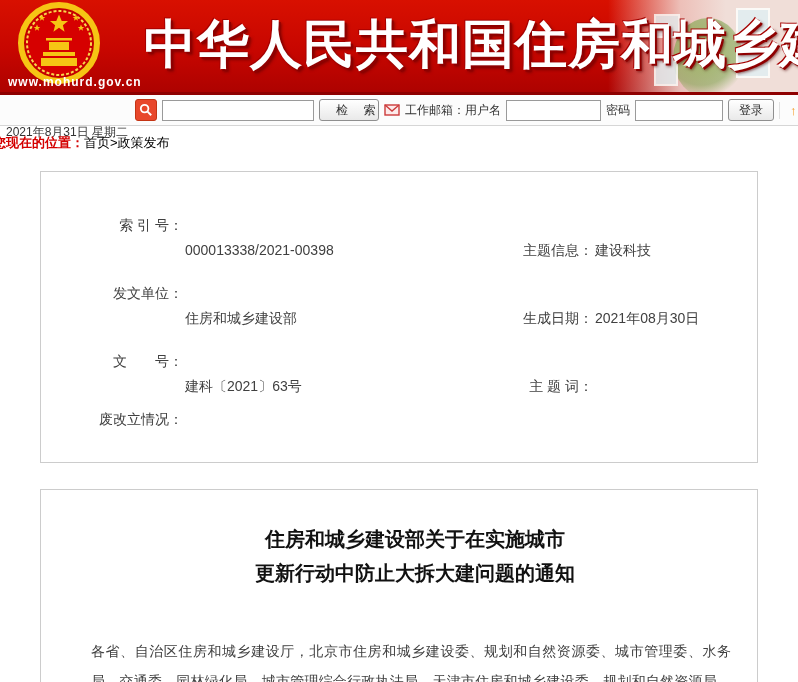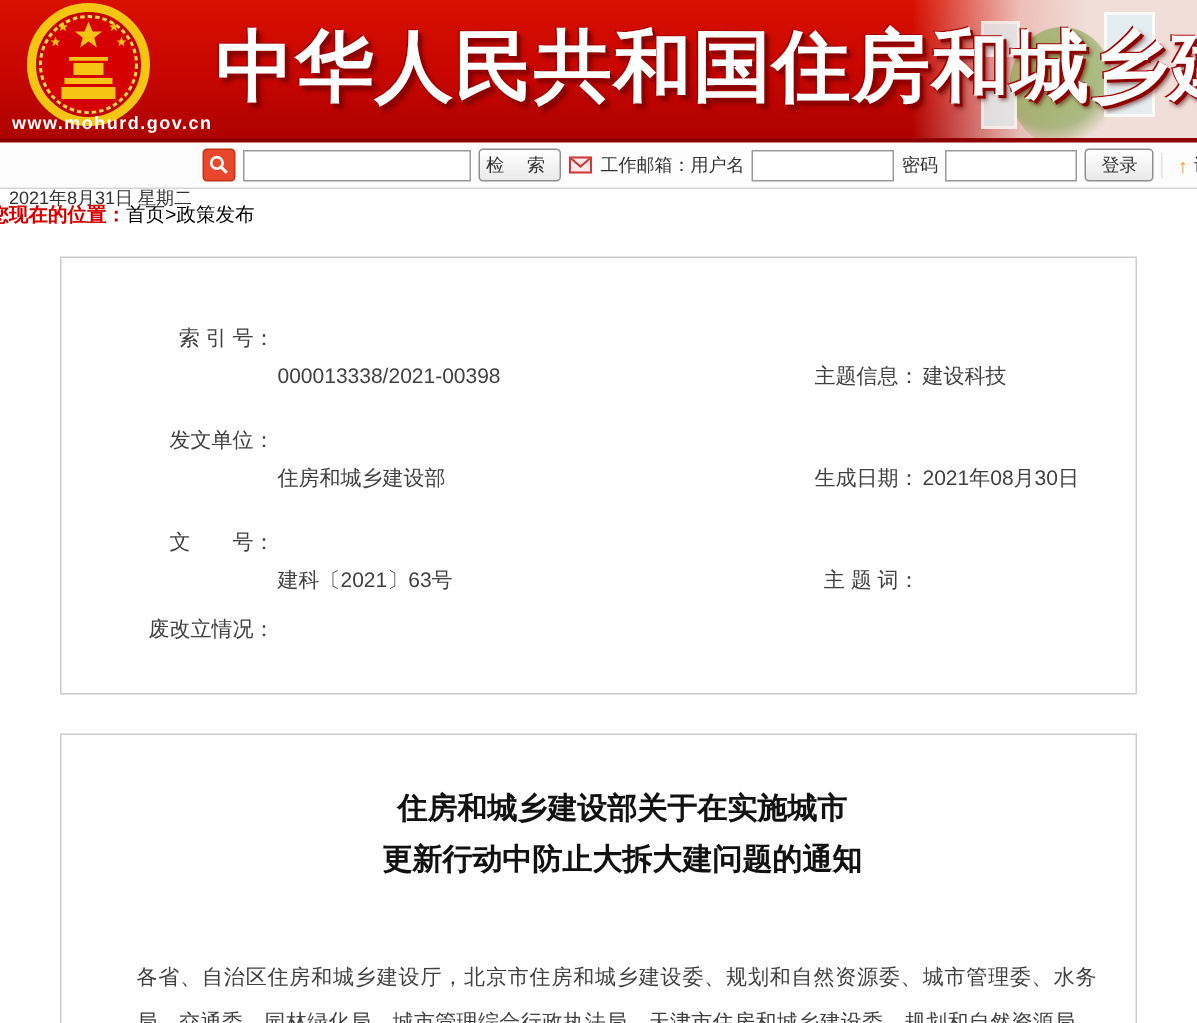--- a/index.html
+++ b/index.html
@@ -33,36 +33,36 @@
     background:#fcfcfc; border-bottom:1px solid #d6d6d6; padding:0 6px; font-size:12px; color:#333; }
   .tb-date { margin-right:2px; white-space:nowrap;margin-top:44px; }
   .mag-btn { width:22px; height:22px; border-radius:3px; background:#e8472b; border:1px solid #c43414;
     display:flex; align-items:center; justify-content:center; cursor:pointer; flex:none; }
   .tb-input { height:21px; border:1px solid #9a9a9a; background:#fff; padding:0 4px; font-size:12px; }
   .search-input { width:152px; }
   .user-input { width:95px; }
   .pwd-input  { width:88px; }
   .tb-btn { height:22px; border:1px solid #8f8f8f; border-radius:3px;
     background:linear-gradient(#ffffff,#e9e9e9); font-size:12px; color:#333; cursor:pointer; padding:0 10px; white-space:nowrap; }
-  .search-btn { width:60px; letter-spacing:6px; padding:0 4px; }
+  .search-btn { width:60px; letter-spacing:6px; padding:0 16px; }
   .mail-ico { flex:none; display:flex; }
   .tb-label { white-space:nowrap; }
   .tb-right { margin-left:auto; display:flex; align-items:center; gap:4px; border-left:1px solid #e0e0e0; padding-left:10px; }
   .up-arrow { color:#f59a23; font-weight:bold; font-size:13px; }
   .tb-link { color:#333; text-decoration:none; cursor:pointer; white-space:nowrap; }
 
   
   .crumbbar { height:31px; display:flex; align-items:center; font-size:13px; margin-left:-7px; padding-top:2px; }
   .crumb-prefix { color:#d40000; font-weight:bold; }
   .crumb-path { color:#000000; cursor:pointer; }
 
   
   .meta-card { margin:14px 40px 0 40px; border:1px solid #cccccc; background:#fff;
     padding:20px 16px 18px 46px; font-size:14px; color:#404040; }
-  .meta-row { display:flex;gap:20px; }
+  .meta-row { display:flex; }
   .m-left  { width:430px; display:flex; align-items:center; min-height:26px; }
   .m-right { flex:1; display:flex; align-items:flex-end; min-height:26px; }
   .m-label { flex:none; text-align:right; white-space:pre; }
   .m-left  .m-label { min-width:96px; }
   .m-right .m-label { min-width:76px; }
   .m-value { padding-left:2px;margin-top:48px; }
   .m-left .m-value { max-width:330px; line-height:20px; }
   .row-tall .m-left, .row-tall .m-right { min-height:46px; }
 
   

